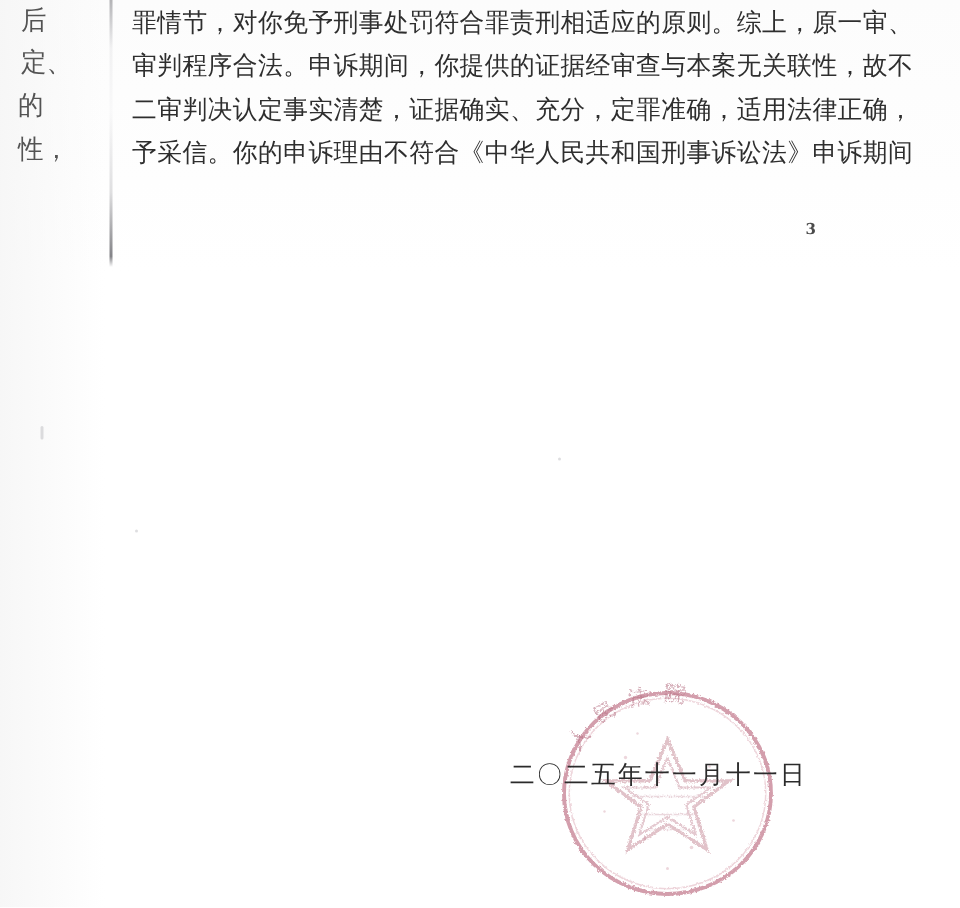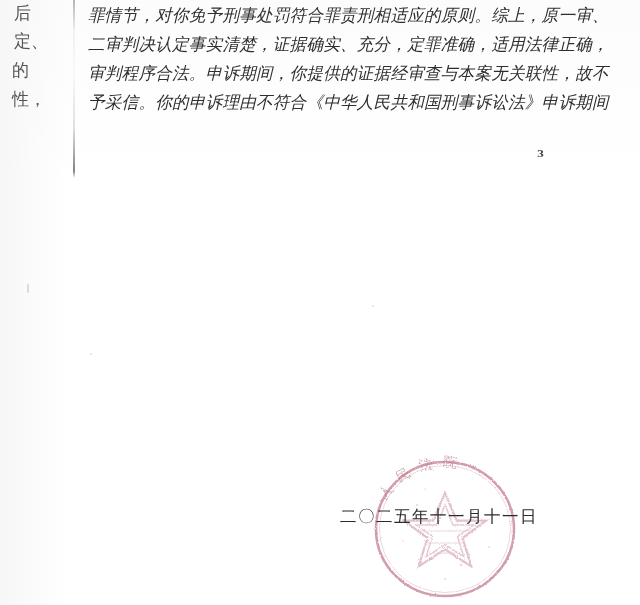--- a/index.html
+++ b/index.html
@@ -67,21 +67,20 @@
         rgba(90,90,95,0.75) 96%,
         rgba(255,255,255,0) 100%);
   }
 
   
   #body-text {
     position: absolute;
     left: 88px;
     top: 0px;
     width: 548px;
-    font-style: italic;
   }
   .bodyline {
     font-family: "DejaVu Serif", serif;
     font-size: 16.5px;
     line-height: 29px;
     color: #2e2e2e;
     white-space: nowrap;
     letter-spacing: 0.3px;
     transform: scaleY(1.03);
     transform-origin: left top;
@@ -160,22 +159,22 @@
     <div class="frag f0">后</div>
     <div class="frag f1">定、</div>
     <div class="frag f2">的</div>
     <div class="frag f3">性，</div>
   </div>
 
   <div id="fold-line"></div>
 
   <div id="body-text">
     <div class="bodyline">罪情节，对你免予刑事处罚符合罪责刑相适应的原则。综上，原一审、</div>
+    <div class="bodyline">审判程序合法。申诉期间，你提供的证据经审查与本案无关联性，故不</div>
     <div class="bodyline">二审判决认定事实清楚，证据确实、充分，定罪准确，适用法律正确，</div>
-    <div class="bodyline">审判程序合法。申诉期间，你提供的证据经审查与本案无关联性，故不</div>
     <div class="bodyline">予采信。你的申诉理由不符合《中华人民共和国刑事诉讼法》申诉期间</div>
   </div>
 
   <div id="page-number">3</div>
 
 
   <div id="seal">
     <svg viewBox="0 0 182 145" xmlns="http://www.w3.org/2000/svg">
       <defs>
         <filter id="rough">

